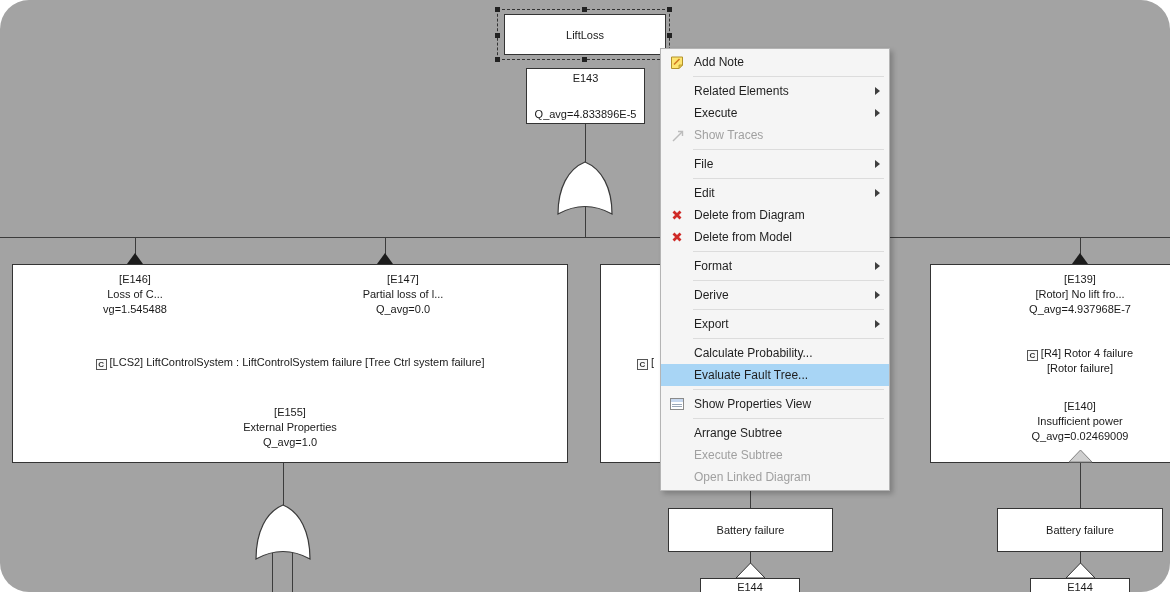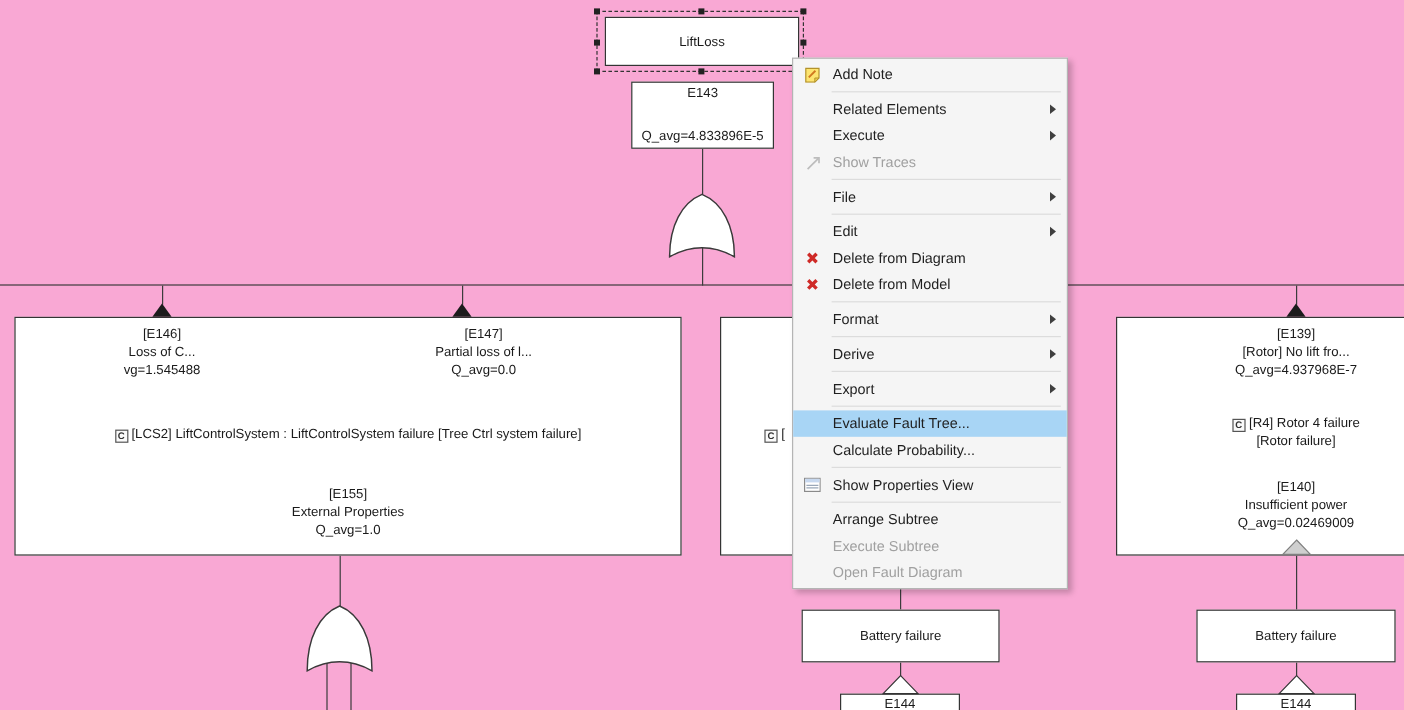--- a/index.html
+++ b/index.html
@@ -1,17 +1,17 @@
 <!DOCTYPE html>
 <html><head>
 <meta charset="utf-8">
 <style>
   * { box-sizing: border-box; margin: 0; padding: 0; }
   html,body { background:#fff; font-family:"Liberation Sans", sans-serif; }
-  .stage { position:relative; width:1170px; height:592px; background:#f9a8d4; overflow:hidden; }
+  .stage { position:relative; width:1170px; height:592px; background:#a3a3a3; overflow:hidden;border-radius:29px; }
 
   
   .vline { position:absolute; width:1px; background:#3c3c3c; z-index:1; }
   .hline { position:absolute; height:1px; background:#3c3c3c; z-index:1; }
   .node  { position:absolute; background:#fff; border:1px solid #343434; display:flex;
            flex-direction:column; align-items:center; justify-content:center;
            font-size:11px; color:#1a1a1a; z-index:2; }
   .bigbox{ position:absolute; background:#fff; border:1px solid #343434; z-index:1; }
   .dtext { position:absolute; font-size:11px; line-height:15px; color:#1a1a1a;
            text-align:center; z-index:3; }
@@ -230,25 +230,25 @@
       <span class="mi-arrow"></span>
     </div>
     <div class="menu-sep"></div>
 
     <div class="menu-item">
       <span class="mi-label">Export</span>
       <span class="mi-arrow"></span>
     </div>
     <div class="menu-sep"></div>
 
+    <div class="menu-item">
+      <span class="mi-label">Calculate Probability...</span>
+    </div>
     <div class="menu-item hl">
       <span class="mi-label">Evaluate Fault Tree...</span>
-    </div>
-    <div class="menu-item">
-      <span class="mi-label">Calculate Probability...</span>
     </div>
     <div class="menu-sep"></div>
 
     <div class="menu-item">
       <span class="mi-icon">
         <svg width="14" height="12" viewBox="0 0 14 12">
           <rect x="0.5" y="0.5" width="13" height="11" fill="#fff" stroke="#8a8a8a"></rect>
           <rect x="1" y="1" width="12" height="3" fill="#c7d8ef"></rect>
           <line x1="2" y1="6.5" x2="12" y2="6.5" stroke="#9aa7b8"></line>
           <line x1="2" y1="8.5" x2="12" y2="8.5" stroke="#9aa7b8"></line>
@@ -258,17 +258,17 @@
     </div>
     <div class="menu-sep"></div>
 
     <div class="menu-item">
       <span class="mi-label">Arrange Subtree</span>
     </div>
     <div class="menu-item disabled">
       <span class="mi-label">Execute Subtree</span>
     </div>
     <div class="menu-item disabled">
-      <span class="mi-label">Open Fault Diagram</span>
+      <span class="mi-label">Open Linked Diagram</span>
     </div>
 
   </div>
 </div>
 
 </body></html>

